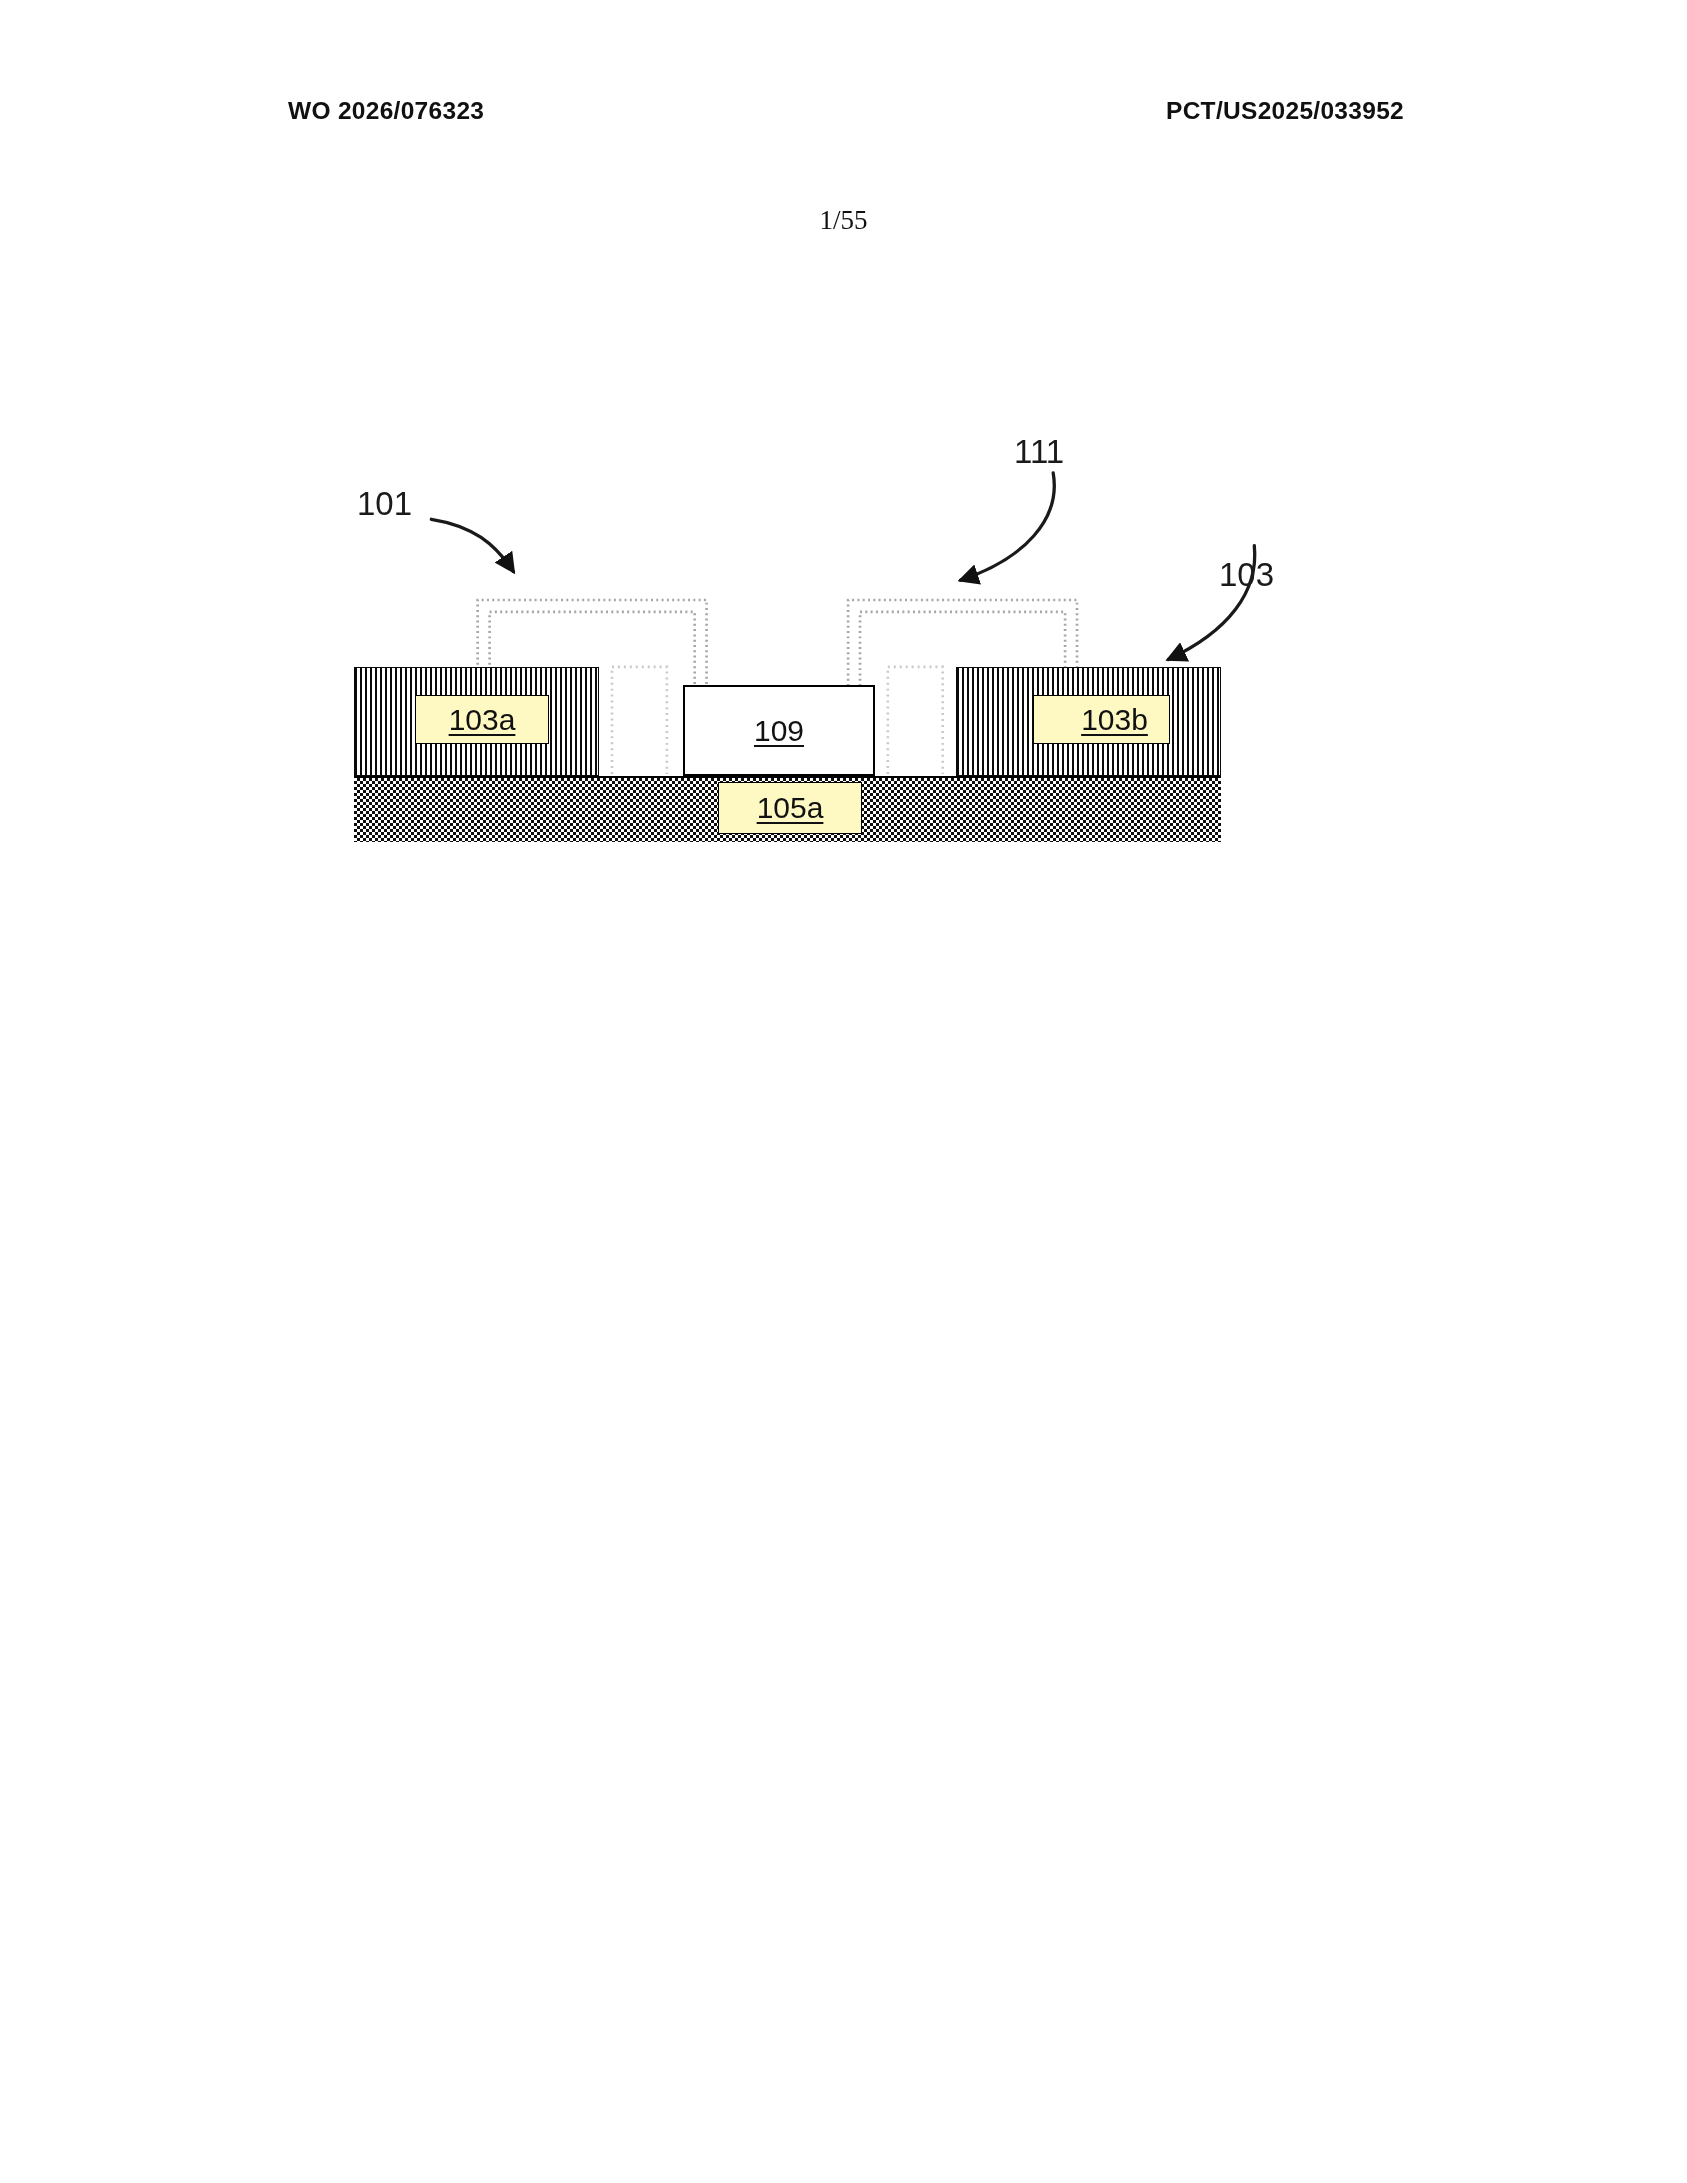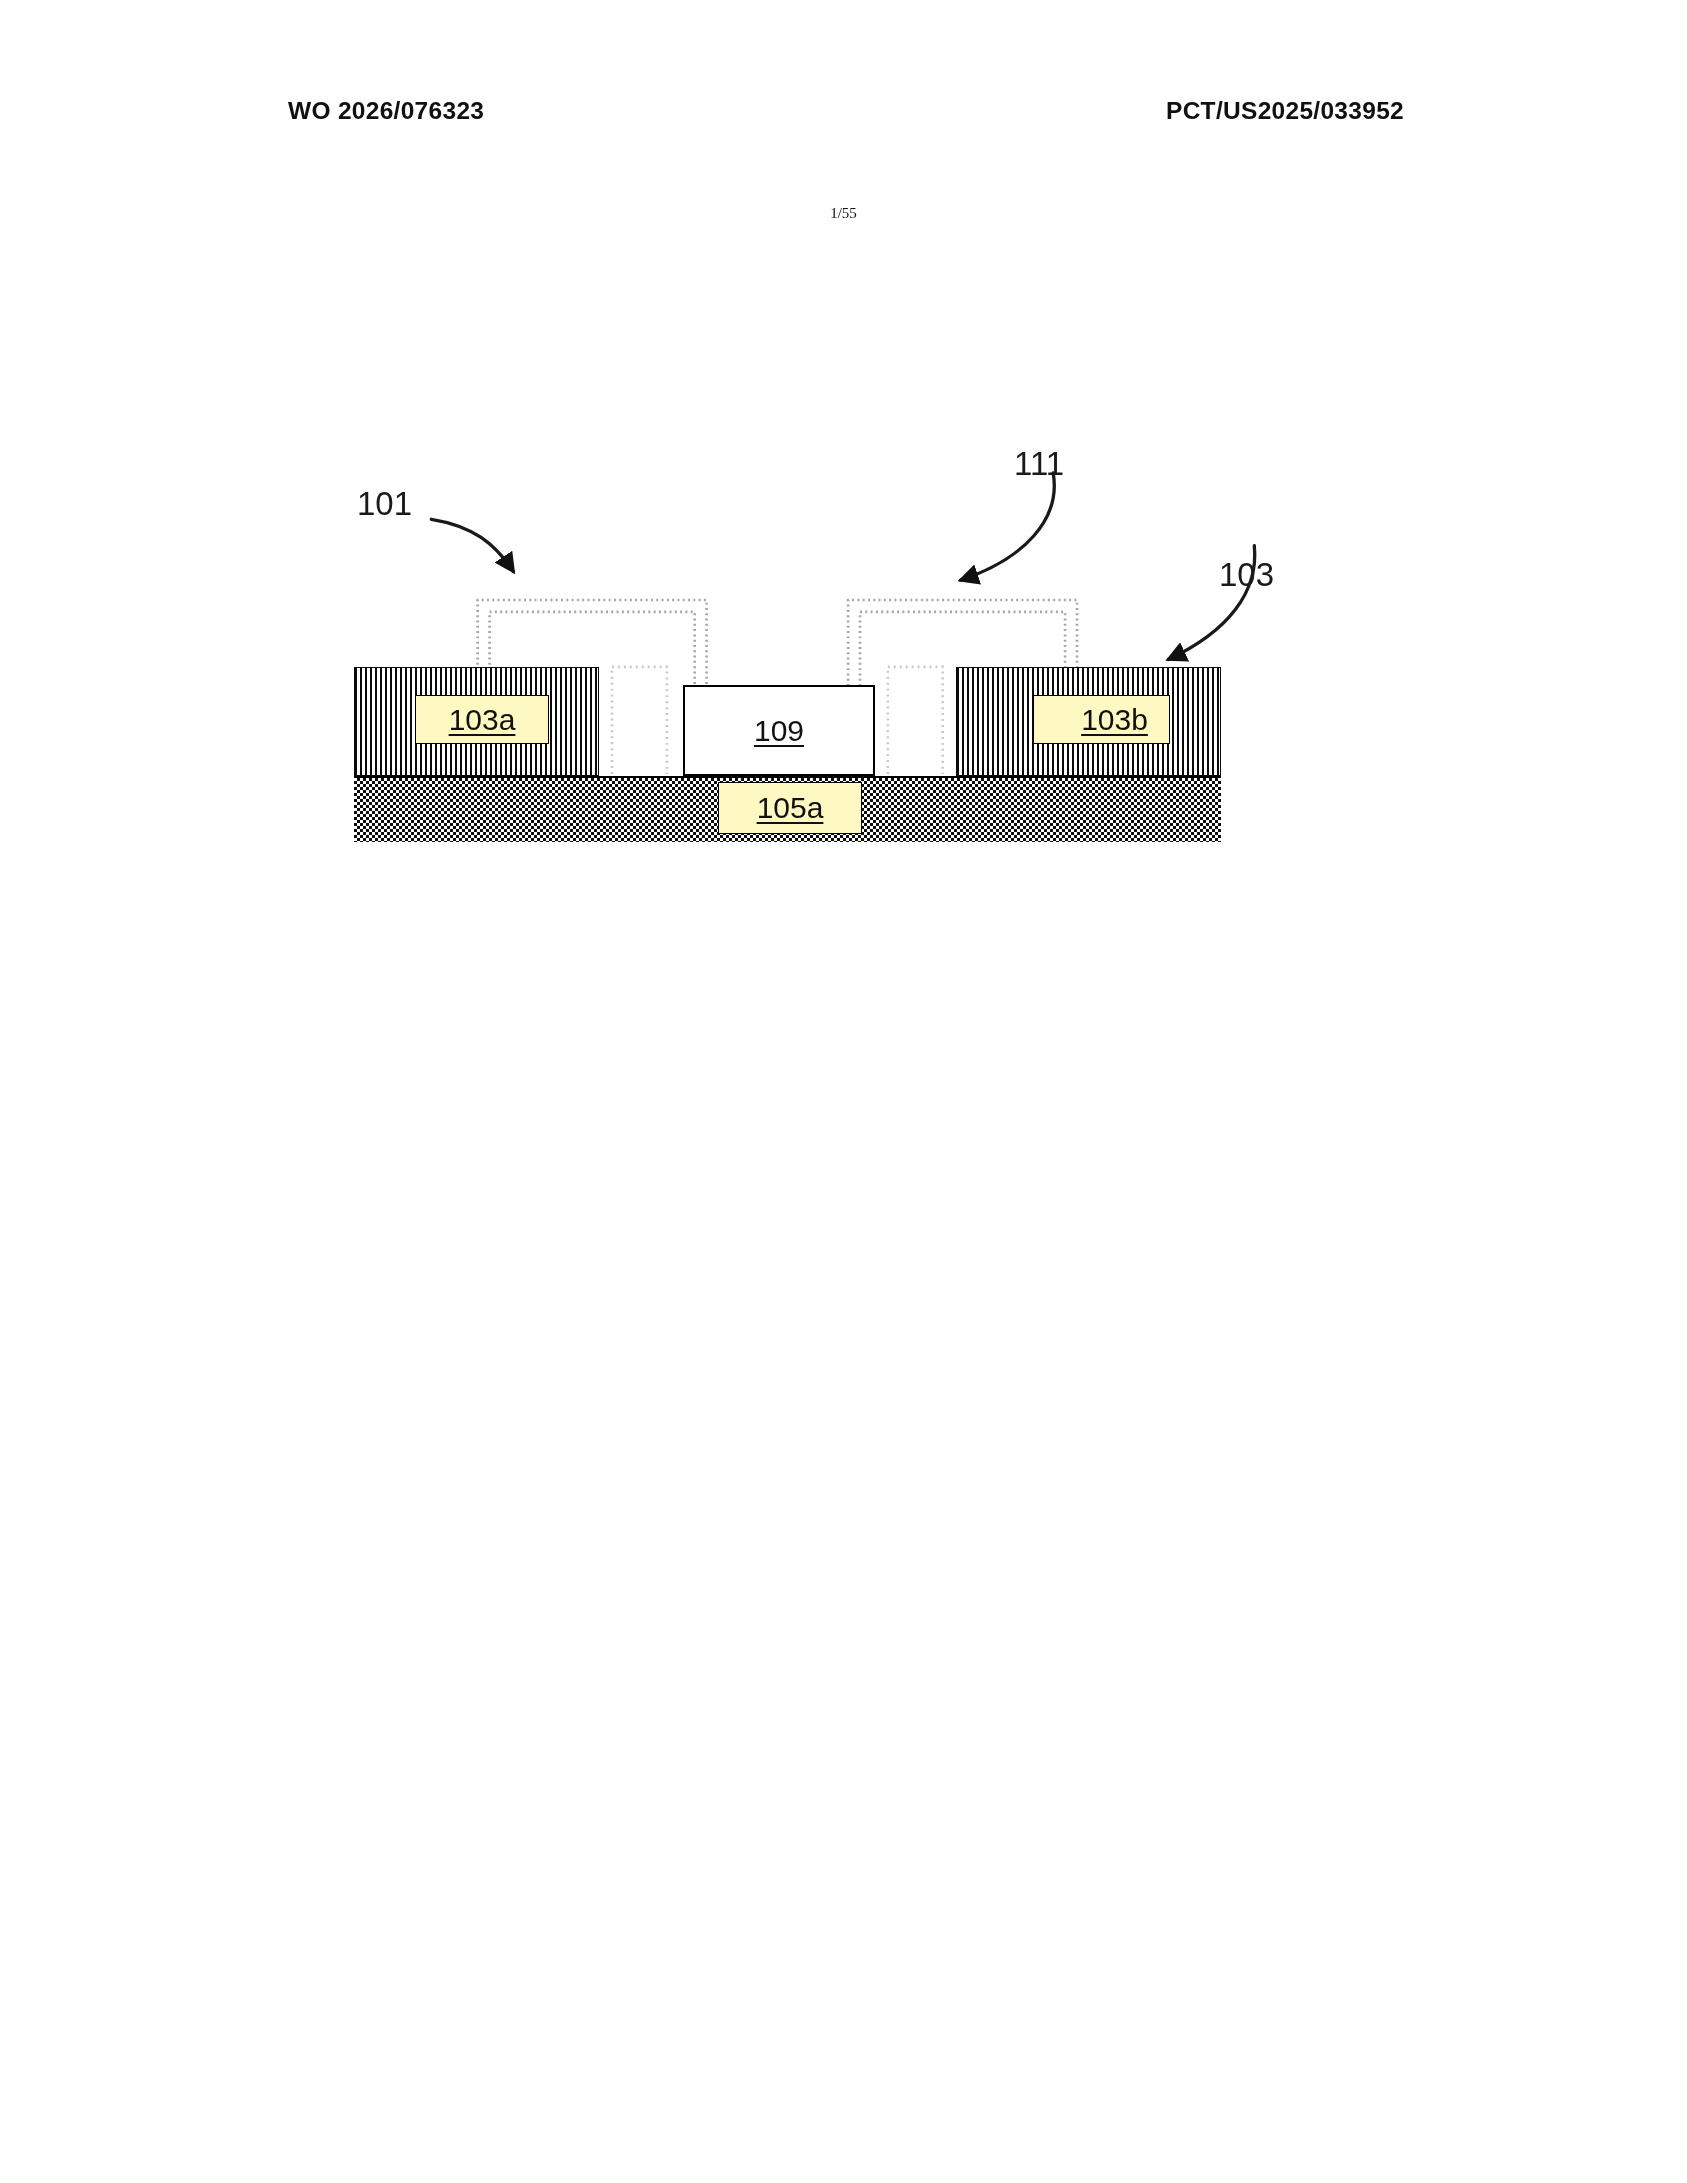--- a/index.html
+++ b/index.html
@@ -32,30 +32,30 @@
     font-weight: 700;
     letter-spacing: 0.3px;
   }
   .sheet-number {
     position: absolute;
     left: 0;
     right: 0;
     top: 205px;
     text-align: center;
     font-family: "Liberation Serif", serif;
-    font-size: 15px;
+    font-size: 27px;
   }
   .callout {
     position: absolute;
     font-size: 33px;
     color: #1a1a1a;
     font-family: "Liberation Sans", sans-serif;
   }
   .callout-101 { left: 357px;  top: 485px; }
-  .callout-111 { left: 1014px; top: 433px; margin-top: 12px; }
+  .callout-111 { left: 1014px; top: 433px; }
   .callout-103 { left: 1219px; top: 508px; margin-top: 48px; }
 
   svg.layer {
     position: absolute;
     left: 0;
     top: 0;
     width: 1687px;
     height: 2183px;
     pointer-events: none;
   }

